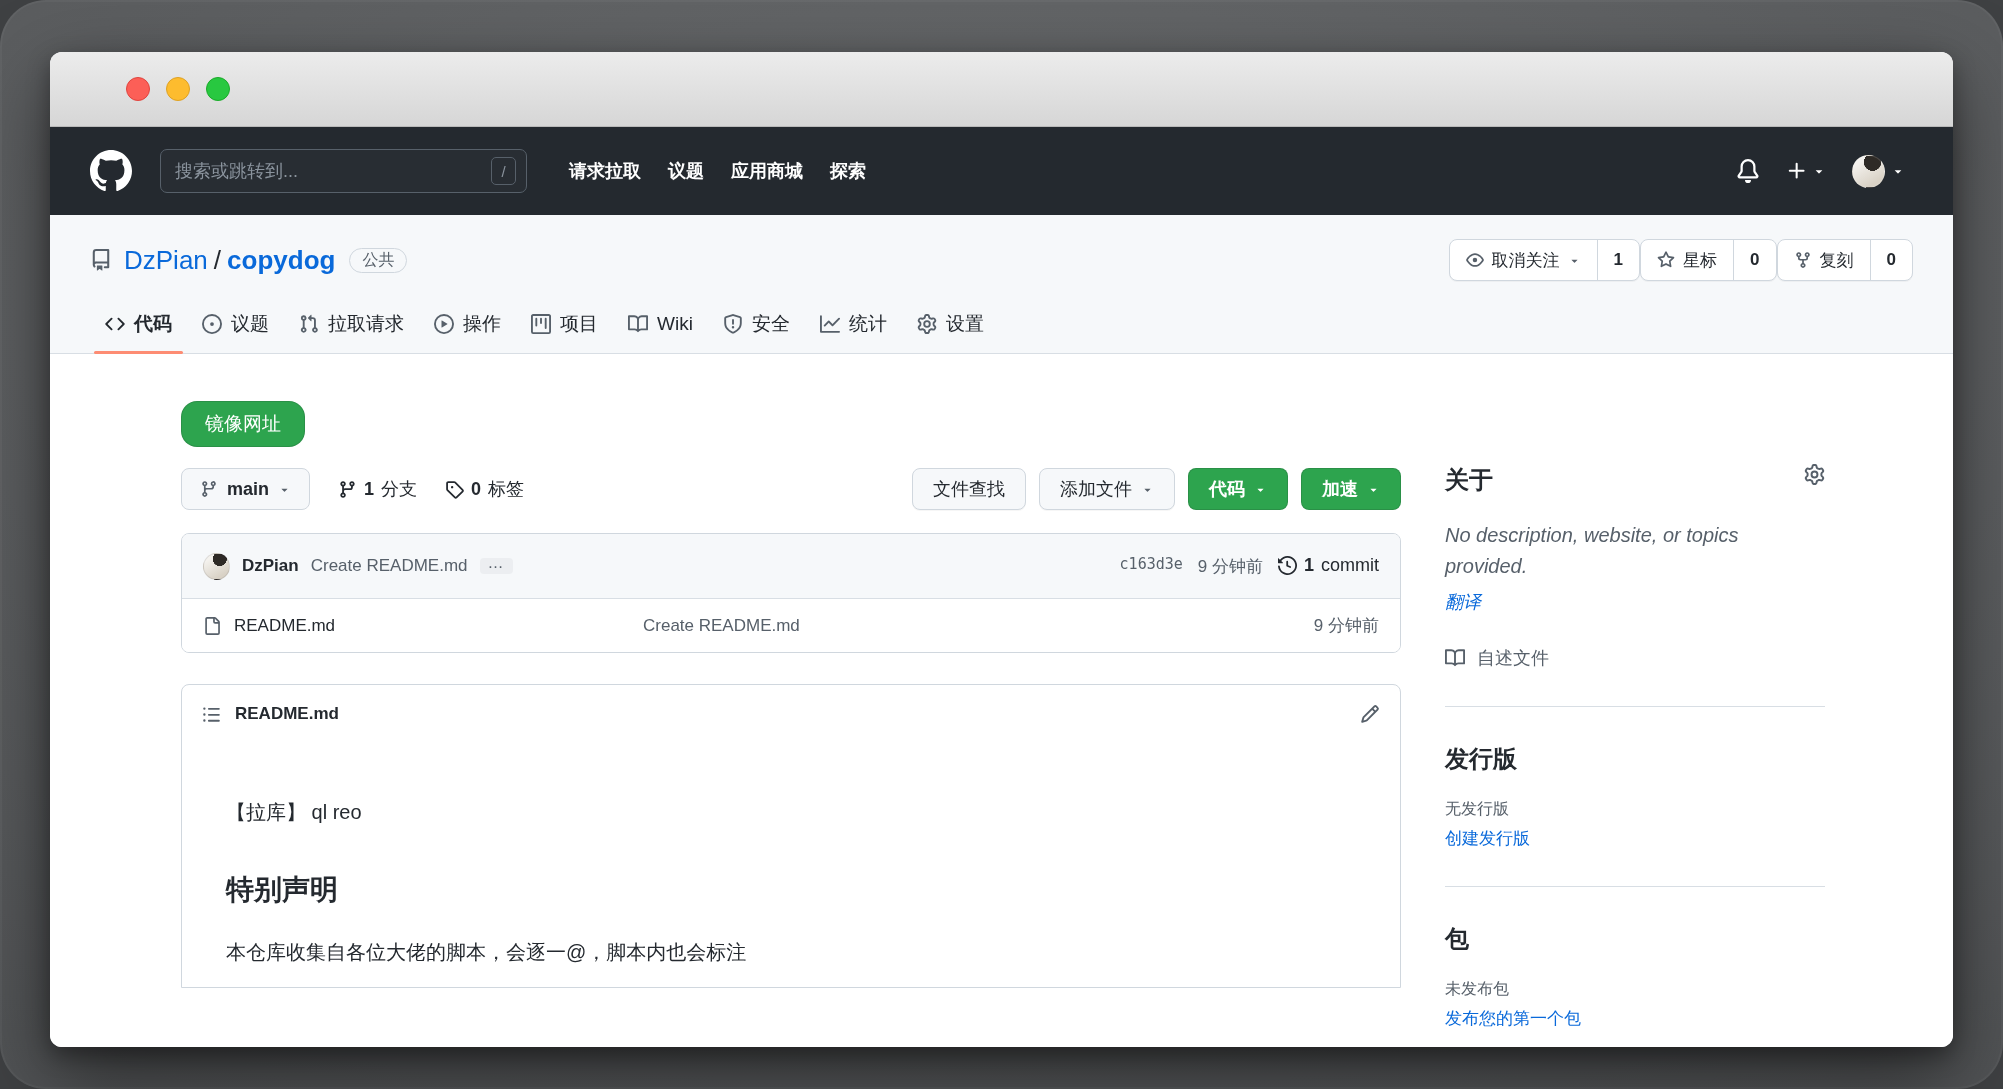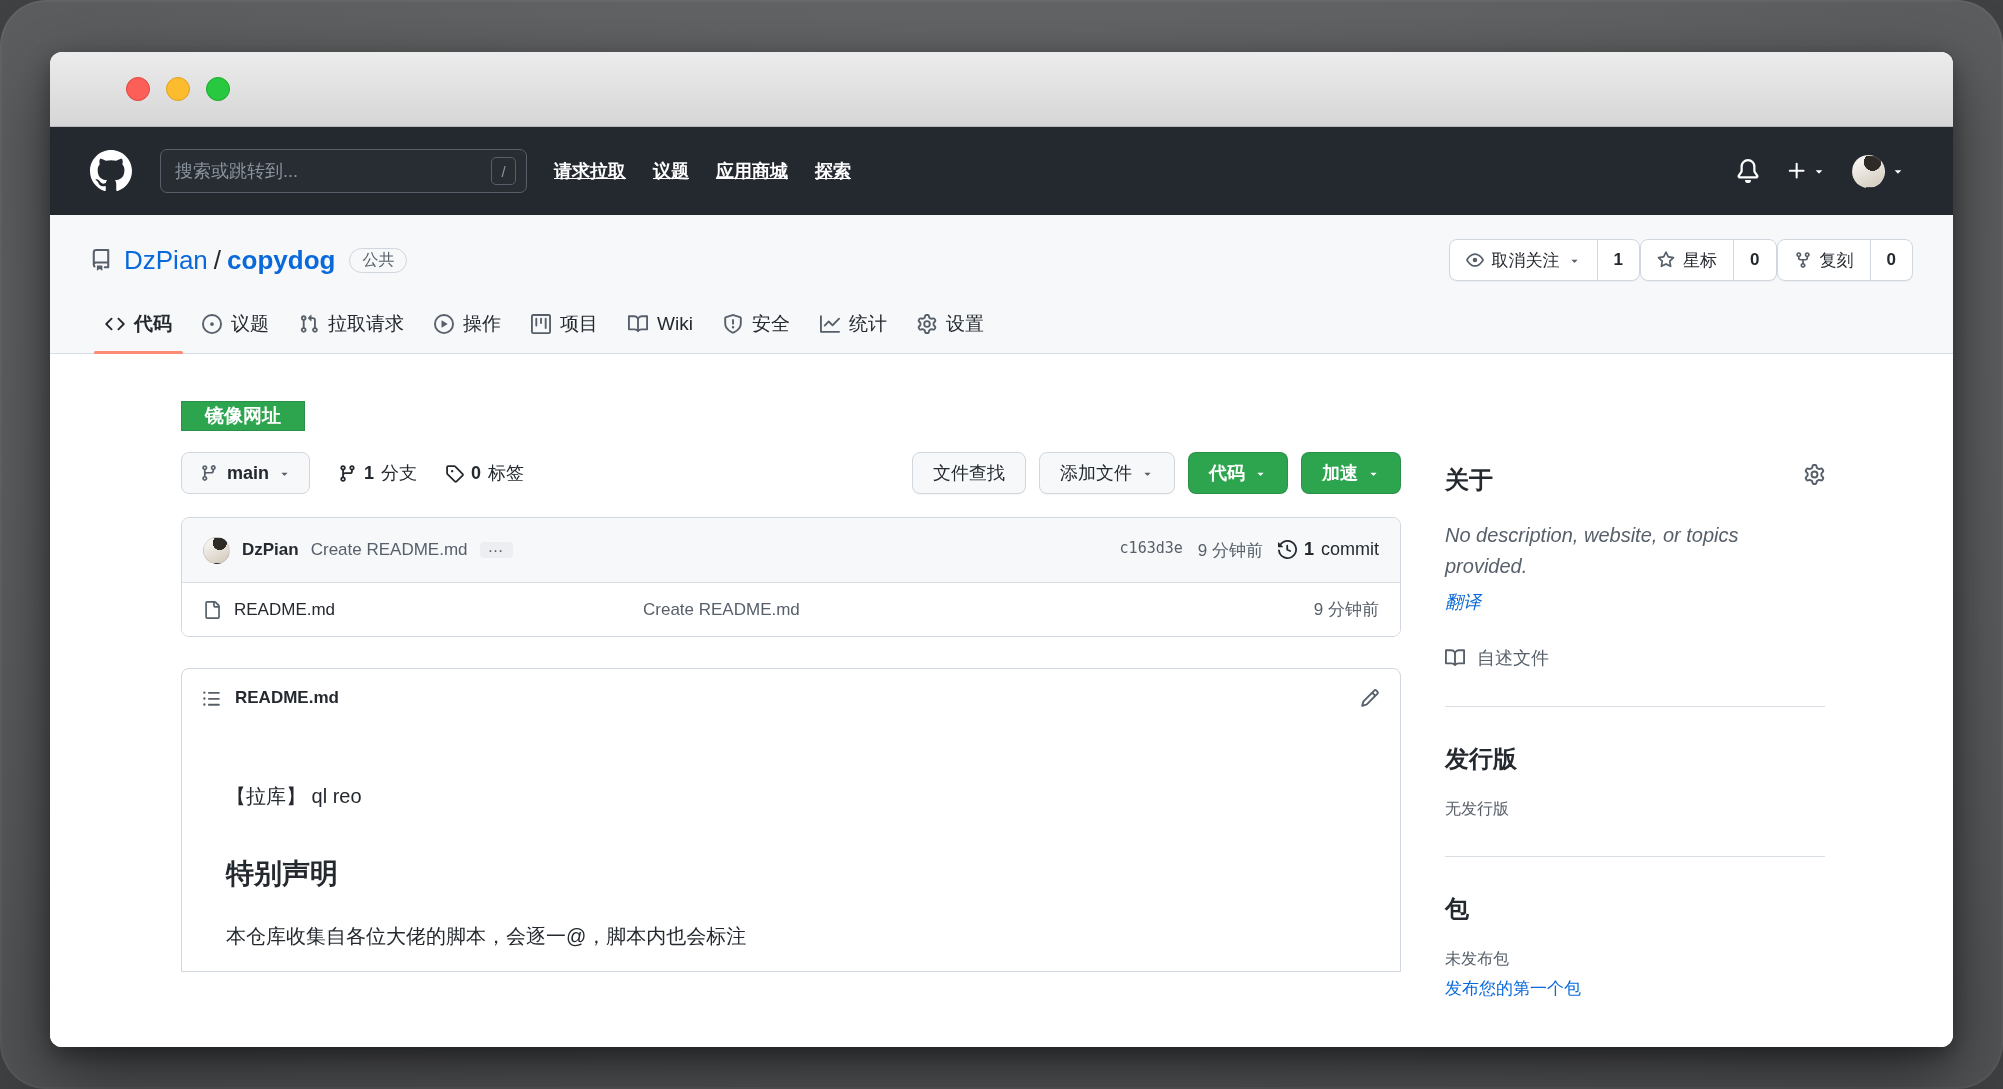--- a/index.html
+++ b/index.html
@@ -25,21 +25,21 @@
   .navbar { height:88px; flex:0 0 auto; background:#24292f; display:flex; align-items:center;
     padding:0 48px 0 40px; color:#fff; }
   .gh-mark { width:42px; height:42px; fill:#ffffff; flex:0 0 auto; }
   .searchbox { margin-left:28px; width:367px; height:44px; border:1px solid #57606a; border-radius:7px;
     display:flex; align-items:center; padding:0 10px 0 14px; background:rgba(255,255,255,0.02); }
   .searchbox input { flex:1; background:transparent; border:none; outline:none; color:#c9d1d9;
     font-size:18px; font-family:inherit; min-width:0; }
   .searchbox input::placeholder { color:#8b949e; }
   .slashkey { width:25px; height:28px; border:1px solid #57606a; border-radius:5px; color:#8b949e;
     font-size:15px; display:flex; align-items:center; justify-content:center; flex:0 0 auto; }
-  .nav-links { display:flex; gap:27px; margin-left:27px;text-decoration:underline; }
+  .nav-links { display:flex; gap:27px; margin-left:42px; }
   .nav-links span { font-size:18px; font-weight:700; color:#fff; cursor:pointer; white-space:nowrap; }
   .nav-right { margin-left:auto; display:flex; align-items:center; gap:26px; }
   .bell { width:24px; height:24px; fill:#fff; }
   .plus-group { display:flex; align-items:center; gap:4px; }
   .plus-ic { width:22px; height:22px; fill:#fff; }
   .caret { width:14px; height:14px; fill:#fff; }
   .avatar { width:33px; height:33px; border-radius:50%;
     background:radial-gradient(circle at 63% 20%, #2e2a26 0 27%, rgba(0,0,0,0) 28%),
                linear-gradient(150deg,#f4f2ee 20%,#d9d2c6 80%); border:1px solid rgba(255,255,255,.15); }
   .avatar-group { display:flex; align-items:center; gap:6px; }
@@ -69,23 +69,23 @@
   .tab.active { font-weight:700; }
   .tab.active svg { fill:#24292f; }
   .tab.active::after { content:""; position:absolute; left:4px; right:4px; bottom:-1px; height:3px;
     background:#fd8c73; border-radius:3px; }
 
   
   .page-body { flex:1; display:flex; gap:44px; padding:0 128px 0 131px; overflow:hidden; background:#fff; }
   .col-main { width:1220px; flex:0 0 auto; }
   .col-side { width:380px; flex:0 0 auto; }
 
-  .mirror-btn { margin-top:47px; display:inline-flex; align-items:center; height:30px; padding:0 23px;
-    background:#2da44e; color:#fff; font-size:19px; font-weight:700; border:1px solid rgba(27,31,36,.15);
-    border-radius:0; cursor:pointer; }
+  .mirror-btn { margin-top:47px; display:inline-flex; align-items:center; height:46px; padding:0 23px;
+    background:#2da44e; color:#fff; font-size:19px; font-weight:400; border:1px solid rgba(27,31,36,.15);
+    border-radius:16px; cursor:pointer; }
 
   .branch-row { margin-top:21px; display:flex; align-items:center; }
   .branch-btn { display:flex; align-items:center; gap:9px; height:42px; padding:0 18px; background:#f6f8fa;
     border:1px solid #d0d7de; border-radius:8px; font-size:18px; font-weight:600; color:#24292f; cursor:pointer; }
   .branch-btn svg { width:18px; height:18px; fill:#57606a; }
   .branch-btn .caret-d { width:13px; height:13px; }
   .meta-stat { display:flex; align-items:center; gap:7px; margin-left:28px; font-size:18px; color:#24292f; cursor:pointer; }
   .meta-stat svg { width:19px; height:19px; fill:#24292f; }
   .meta-stat b { font-weight:700; }
   .branch-row-right { margin-left:auto; display:flex; gap:13px; }
@@ -493,20 +493,21 @@
       <div class="translate-link">翻译</div>
       <div class="readme-link">
         <svg>
             <use href="#i-book"></use>
           </svg>
         <span>自述文件</span>
       </div>
       <hr class="side-divider">
       <div class="side-h side-section-title">发行版</div>
       <div class="side-muted">无发行版</div>
+      <div class="side-link">创建发行版</div>
       <hr class="side-divider">
       <div class="side-h side-section-title">包</div>
       <div class="side-muted">未发布包</div>
       <div class="side-link">发布您的第一个包</div>
     </div>
 
   </div>
 </div>
 
 </body></html>

